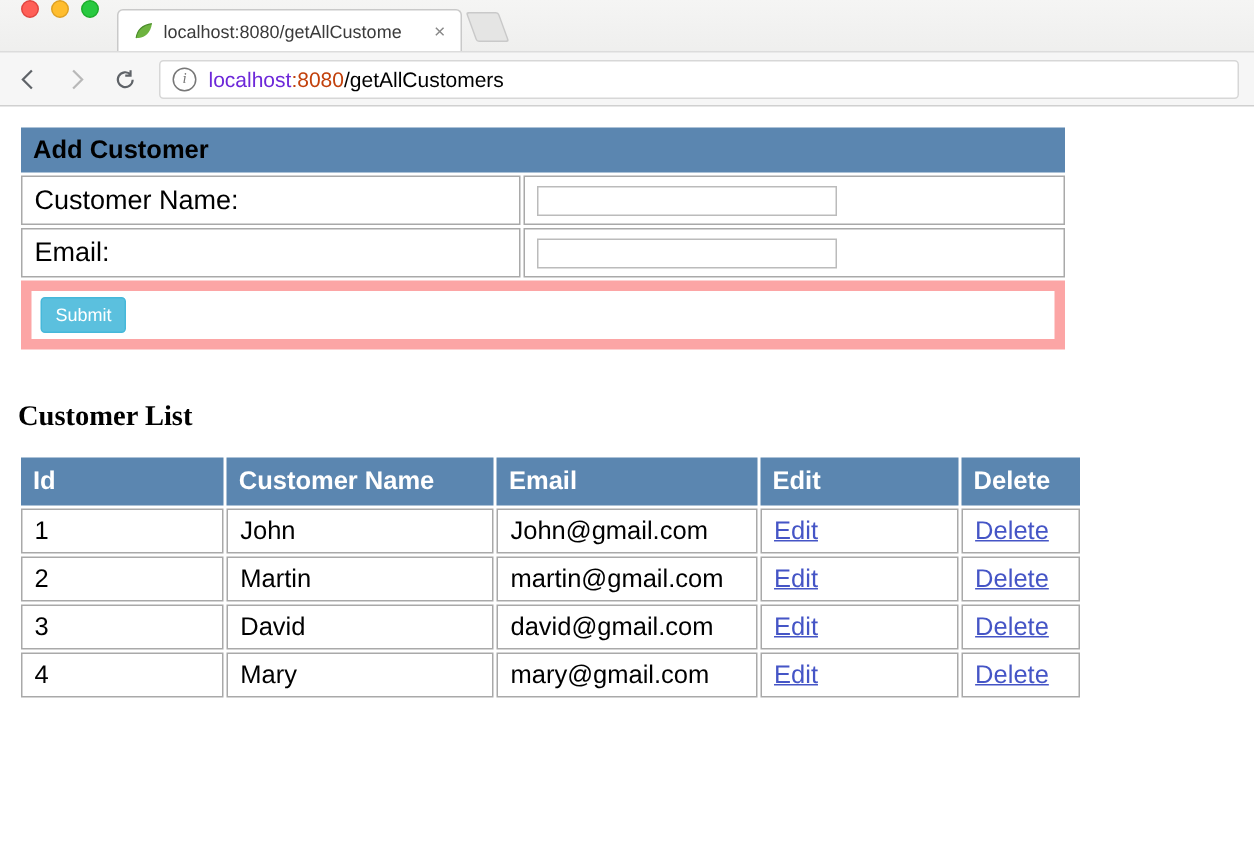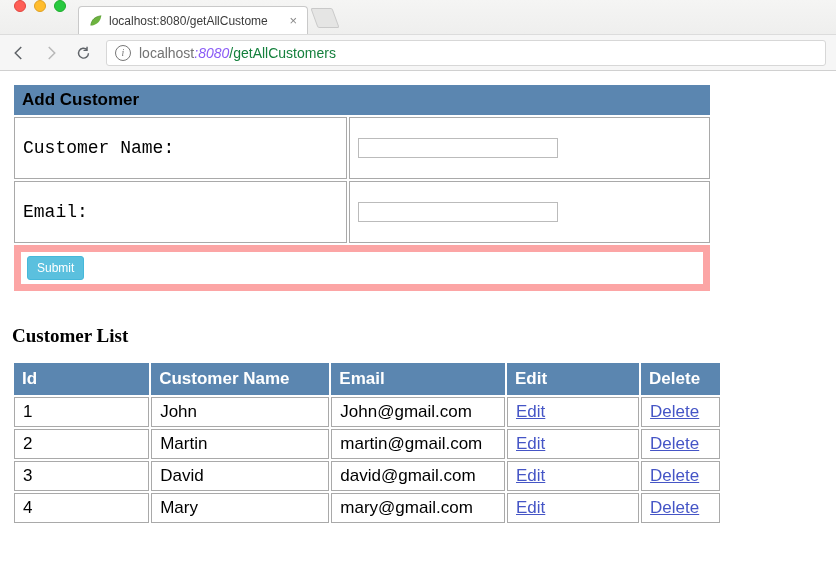--- a/index.html
+++ b/index.html
@@ -114,46 +114,45 @@
       border: 1.5px solid #777;
       border-radius: 50%;
       display: flex;
       align-items: center;
       justify-content: center;
       font-size: 10px;
       color: #777;
       font-family: Georgia, serif;
       font-style: italic;
     }
-    .url-host { color: #737373; }
-    .url-port { color: #8b5cf6; font-style: italic; }
-    .url-path { color: #15803d; }
+    .url-host { color: #6d28d9; }
+    .url-port { color: #c2410c; }
+    .url-path { color: #000000; }
 
     
     .page {
       padding: 12px;
     }
     .form-table {
       width: 700px;
       border-collapse: separate;
       border-spacing: 2px;
       font-size: 17px;
     }
     .form-header {
       background: #5b86b0;
       color: #000000;
       font-weight: bold;
       padding: 5px 8px;
       text-align: left;
     }
     .form-cell {
       border: 1px solid #a9a9a9;
-      padding: 20px 8px;
+      padding: 5px 8px;
       font-size: 18px;
-      font-family: Liberation Mono, monospace;
     }
     .form-input-cell {
       border: 1px solid #a9a9a9;
       padding: 5px 8px;
       width: 52%;
     }
     .form-input {
       width: 200px;
       height: 20px;
       border: 1px solid #bbb;

